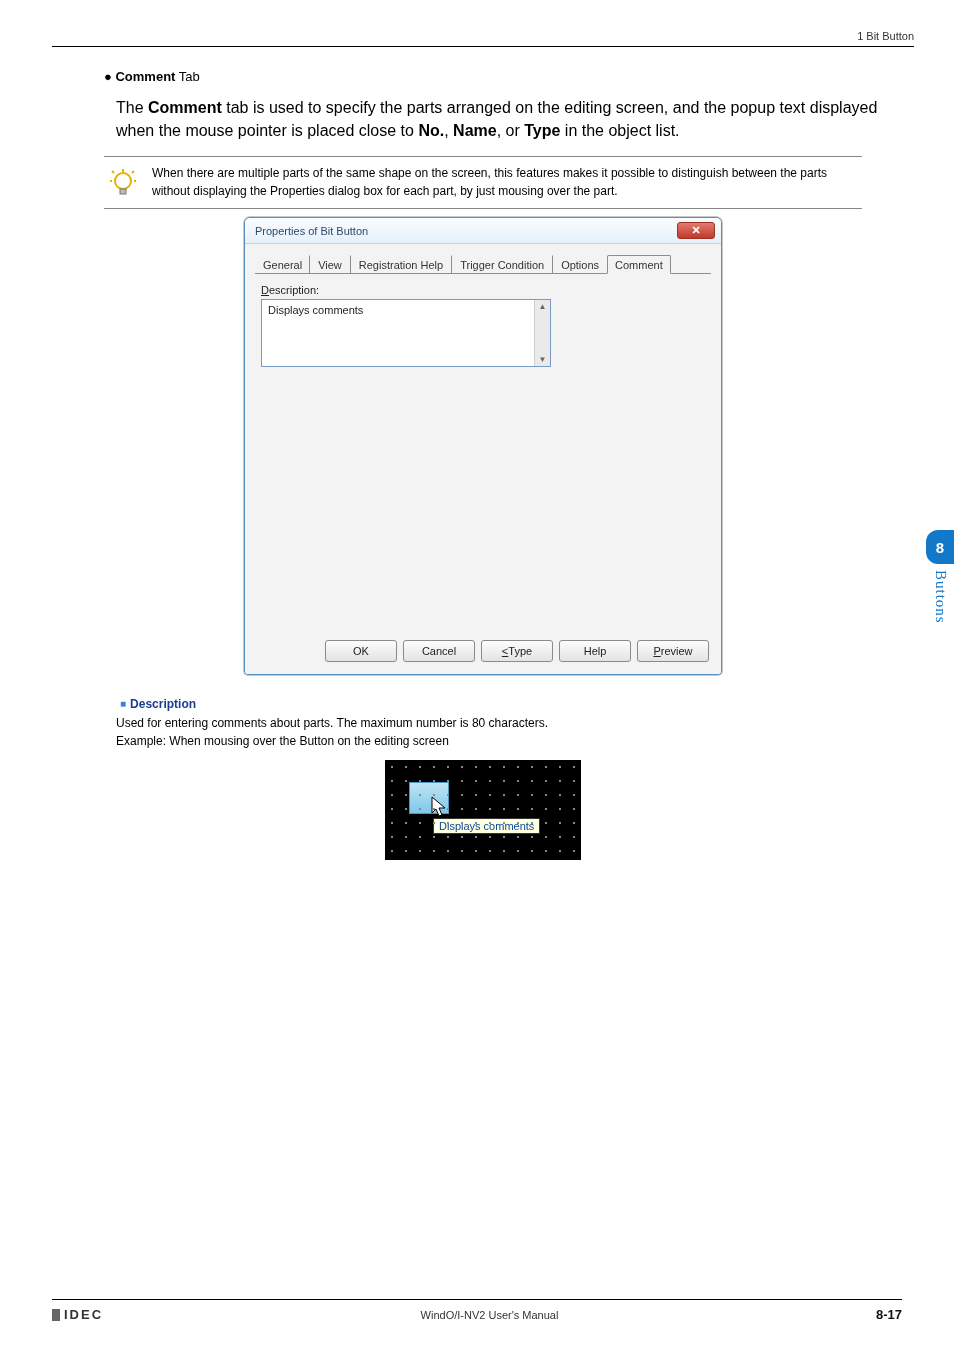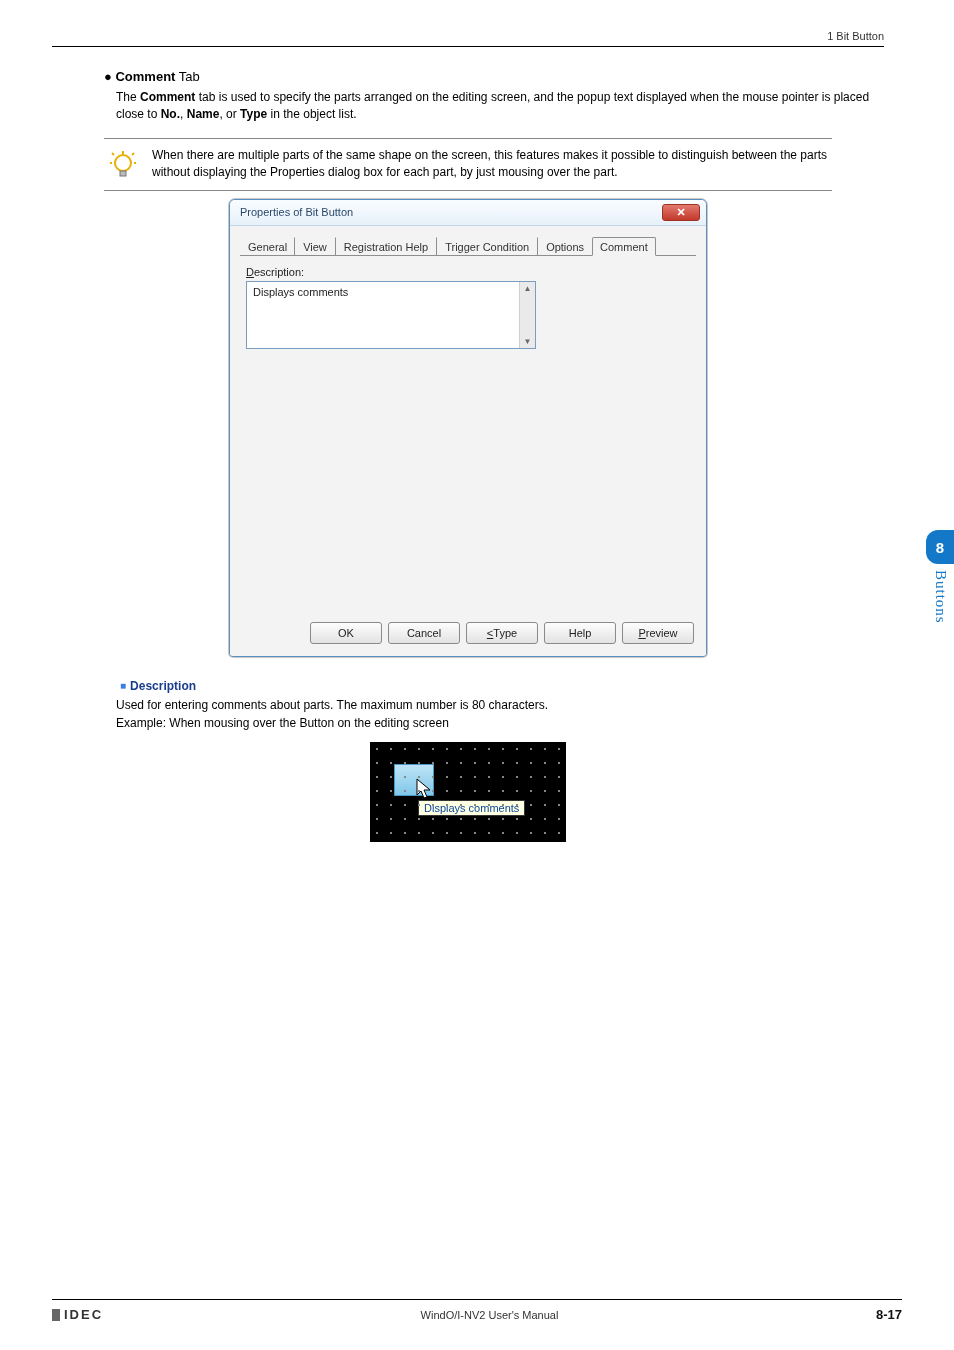--- a/index.html
+++ b/index.html
@@ -6,43 +6,43 @@
   body {
     font-family: Verdana, Arial, sans-serif;
     font-size: 12px;
     color: #000;
     background: #fff;
     width: 954px;
     height: 1350px;
     position: relative;
   }
   .page {
-    padding: 30px 70px 0 52px;
+    padding: 30px 40px 0 52px;
     position: relative;
     height: 100%;
   }
   .header-right {
     text-align: right;
     font-size: 11px;
     color: #333;
     padding-bottom: 4px;
     border-bottom: 1px solid #000;
   }
   .section-title {
     margin-top: 22px;
     margin-left: 52px;
     font-size: 13px;
     color: #000;
   }
   .section-title .bullet { font-weight: bold; }
   .section-title .bold { font-weight: bold; }
   .section-body {
-    margin-top: 5px;
+    margin-top: 12px;
     margin-left: 64px;
-    font-size: 12px;
+    font-size: 16px;
     line-height: 1.45;
   }
   .section-body b { font-weight: bold; }
   .tip-block {
     margin: 14px 52px 0 52px;
     border-top: 1px solid #888;
     border-bottom: 1px solid #888;
     padding: 8px 4px;
     display: flex;
     gap: 14px;

